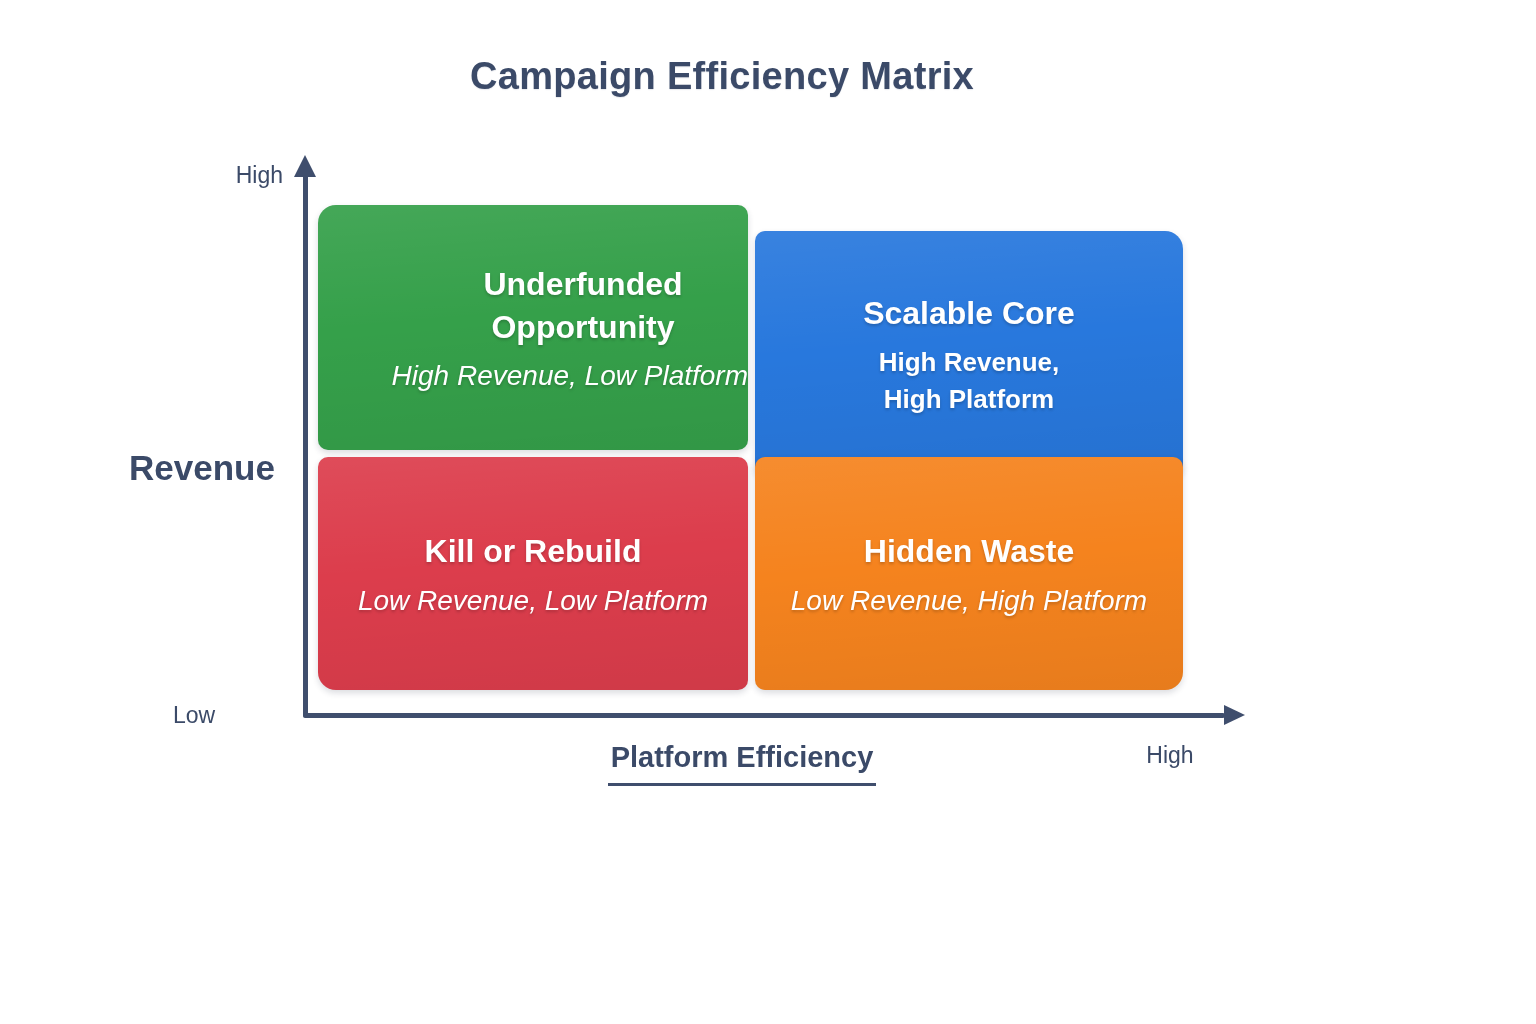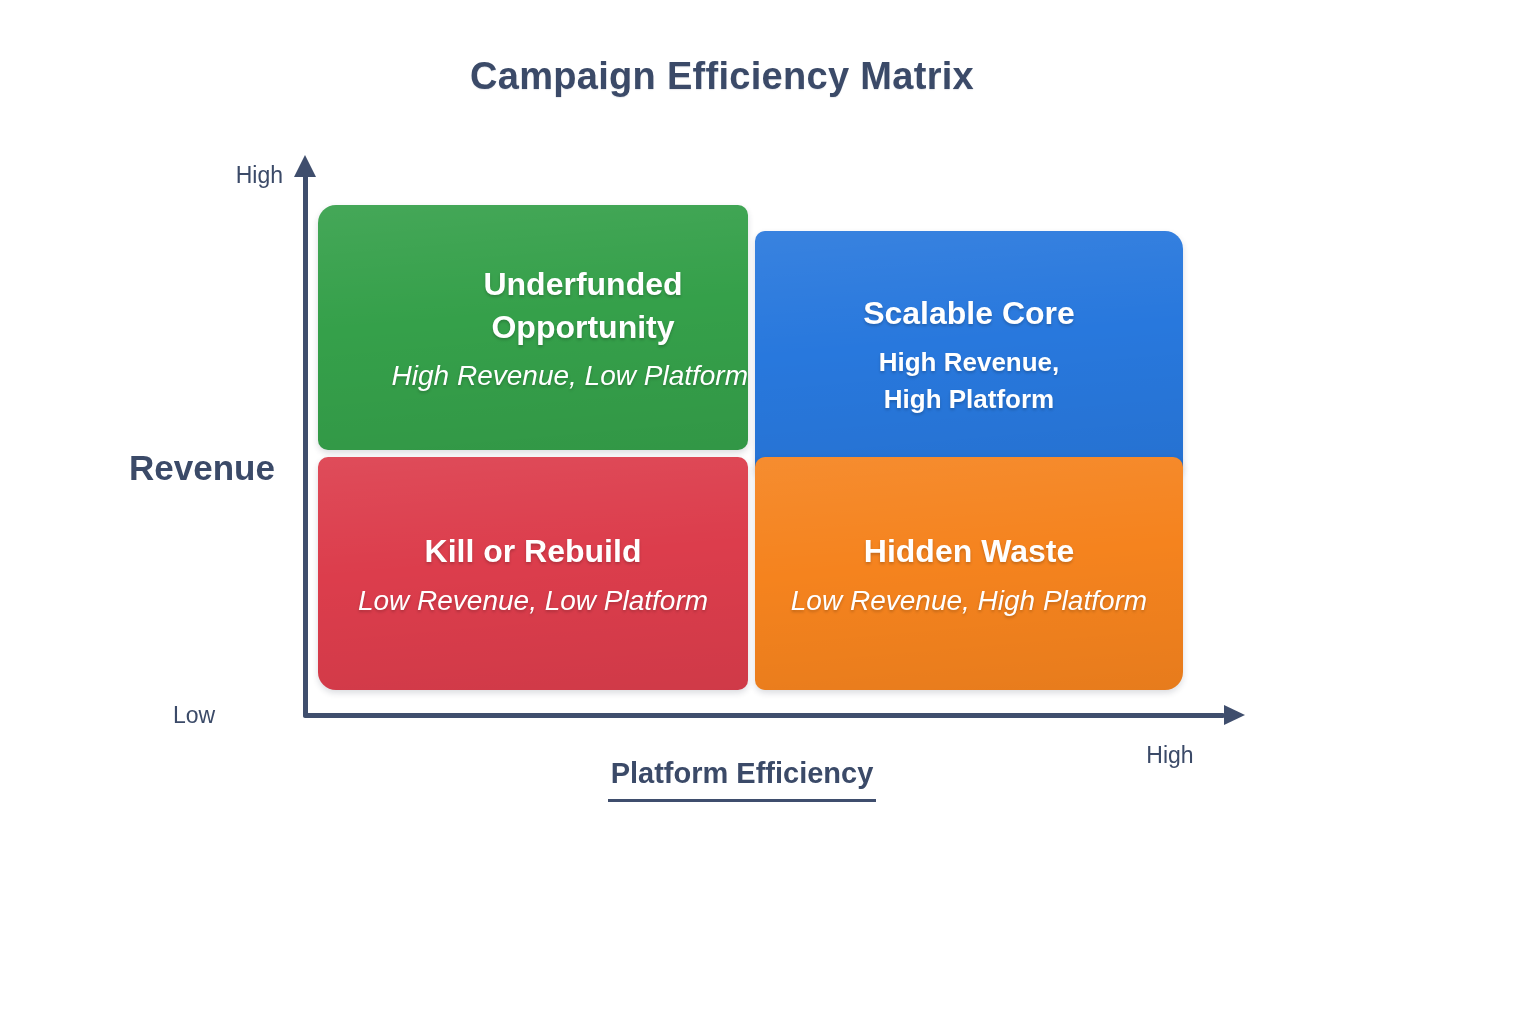--- a/index.html
+++ b/index.html
@@ -105,21 +105,20 @@
     width: 320px;
     text-align: center;
     color: var(--color-navy);
     font-size: 29px;
     font-weight: 700;
   }
   .x-axis-title .underlined {
     display: inline-block;
     padding: 0 3px 9px 3px;
     border-bottom: 3px solid var(--color-axis);
-    margin-top: 16px;
   }
 
   
   .quadrant {
     position: absolute;
     display: flex;
     flex-direction: column;
     align-items: center;
     justify-content: center;
     gap: 12px;

